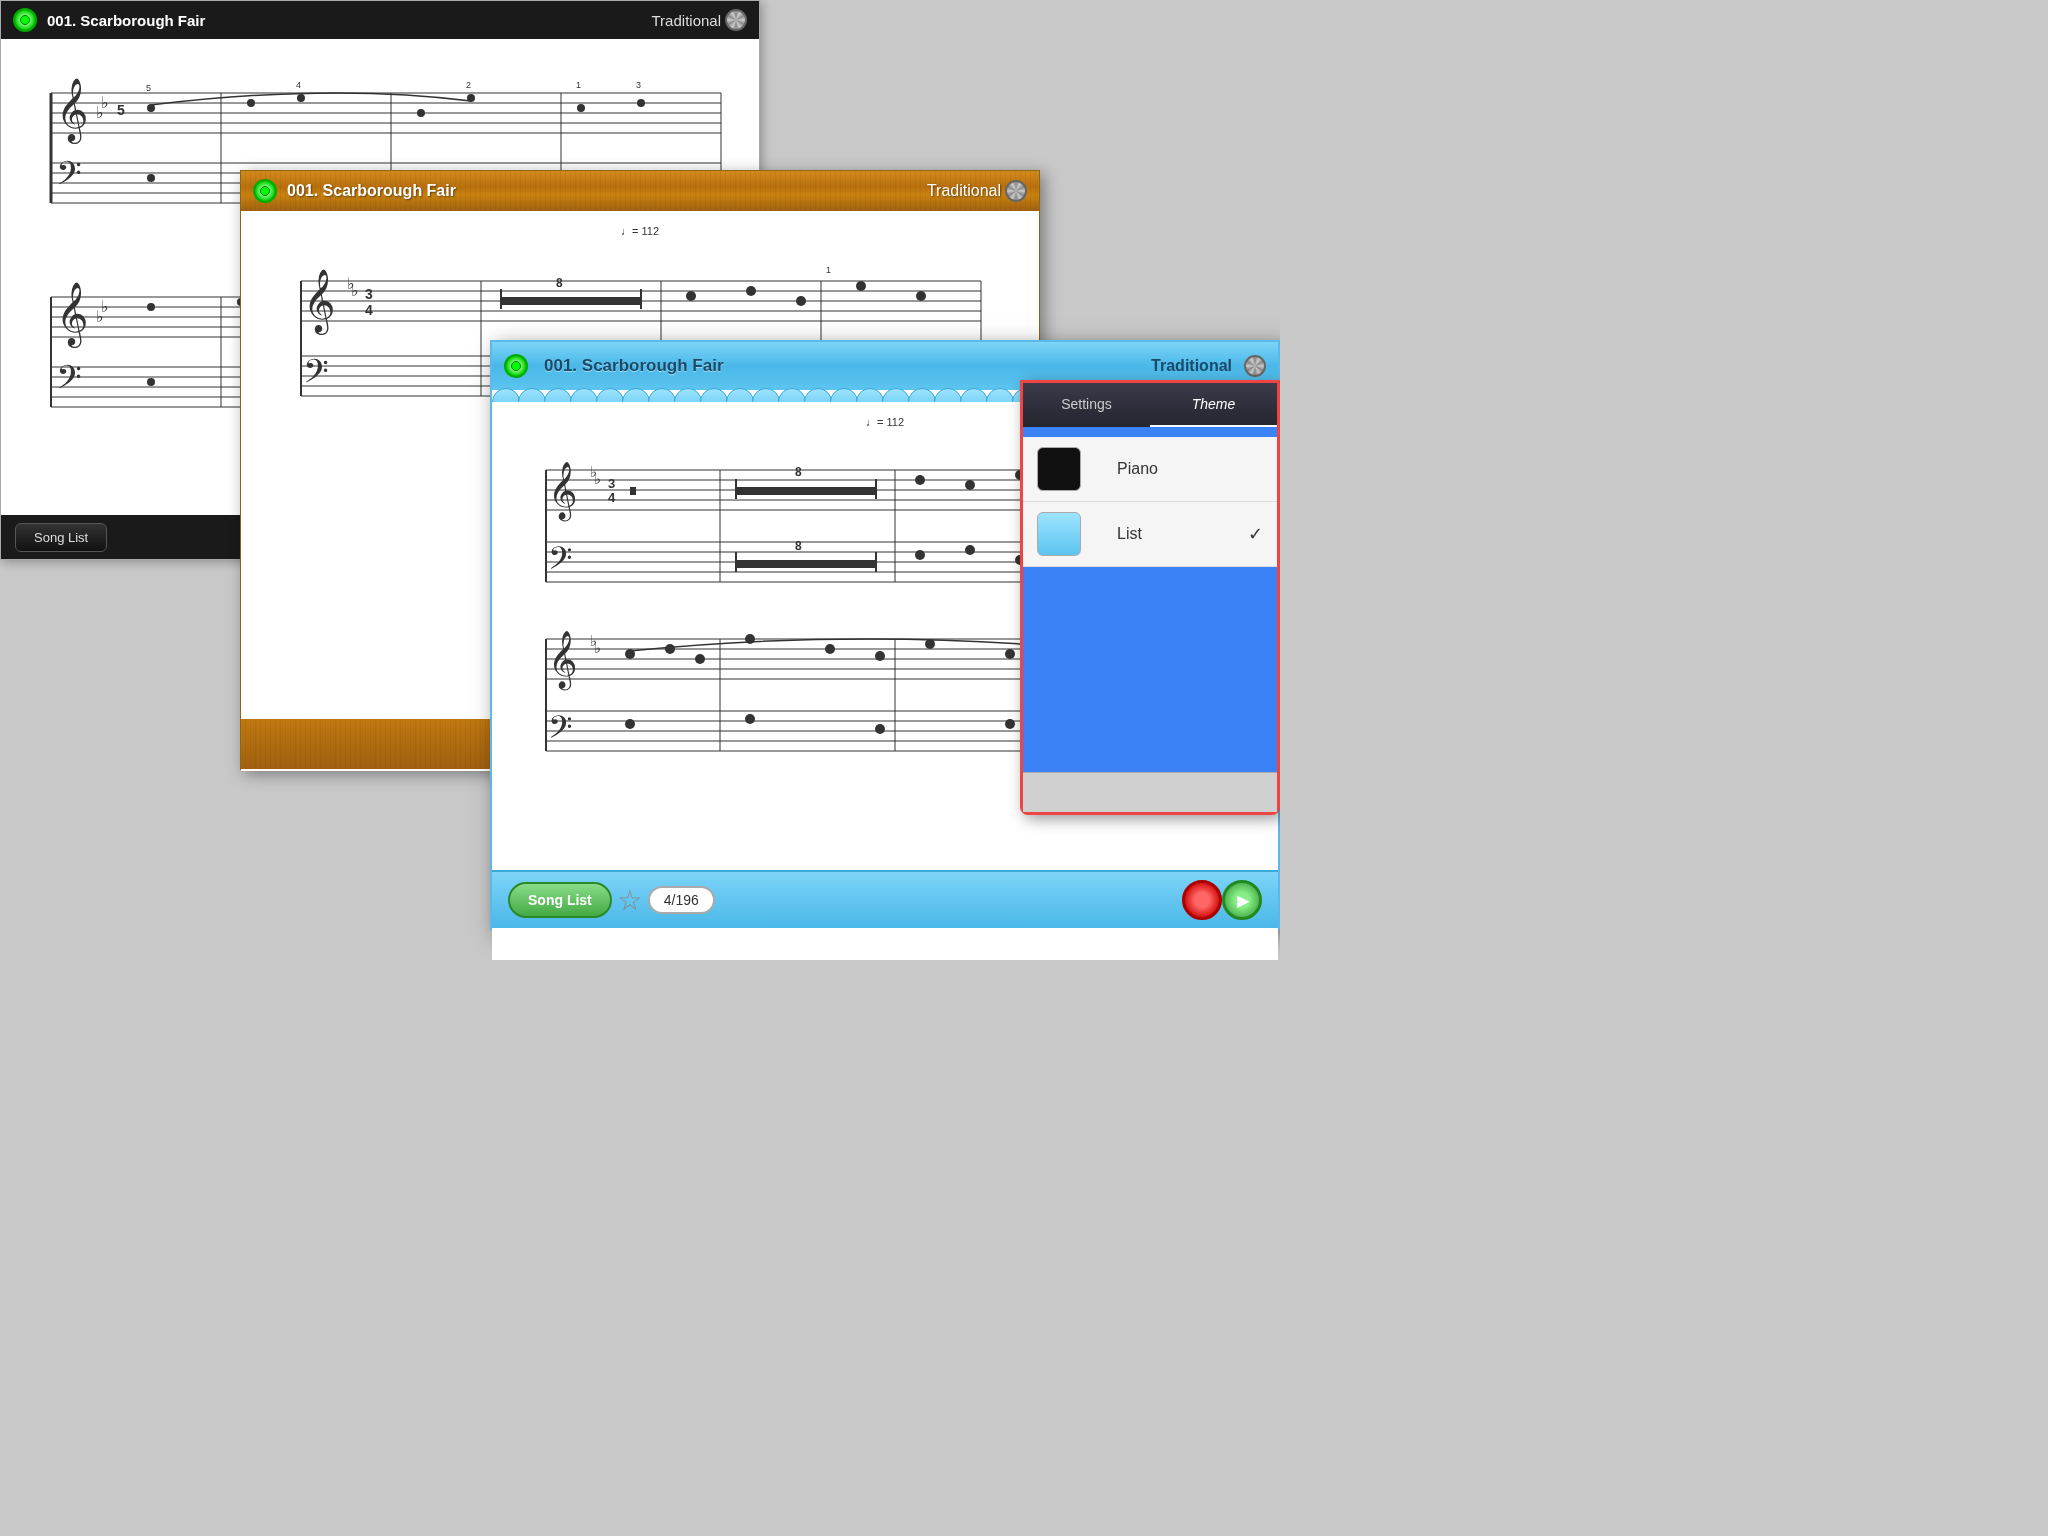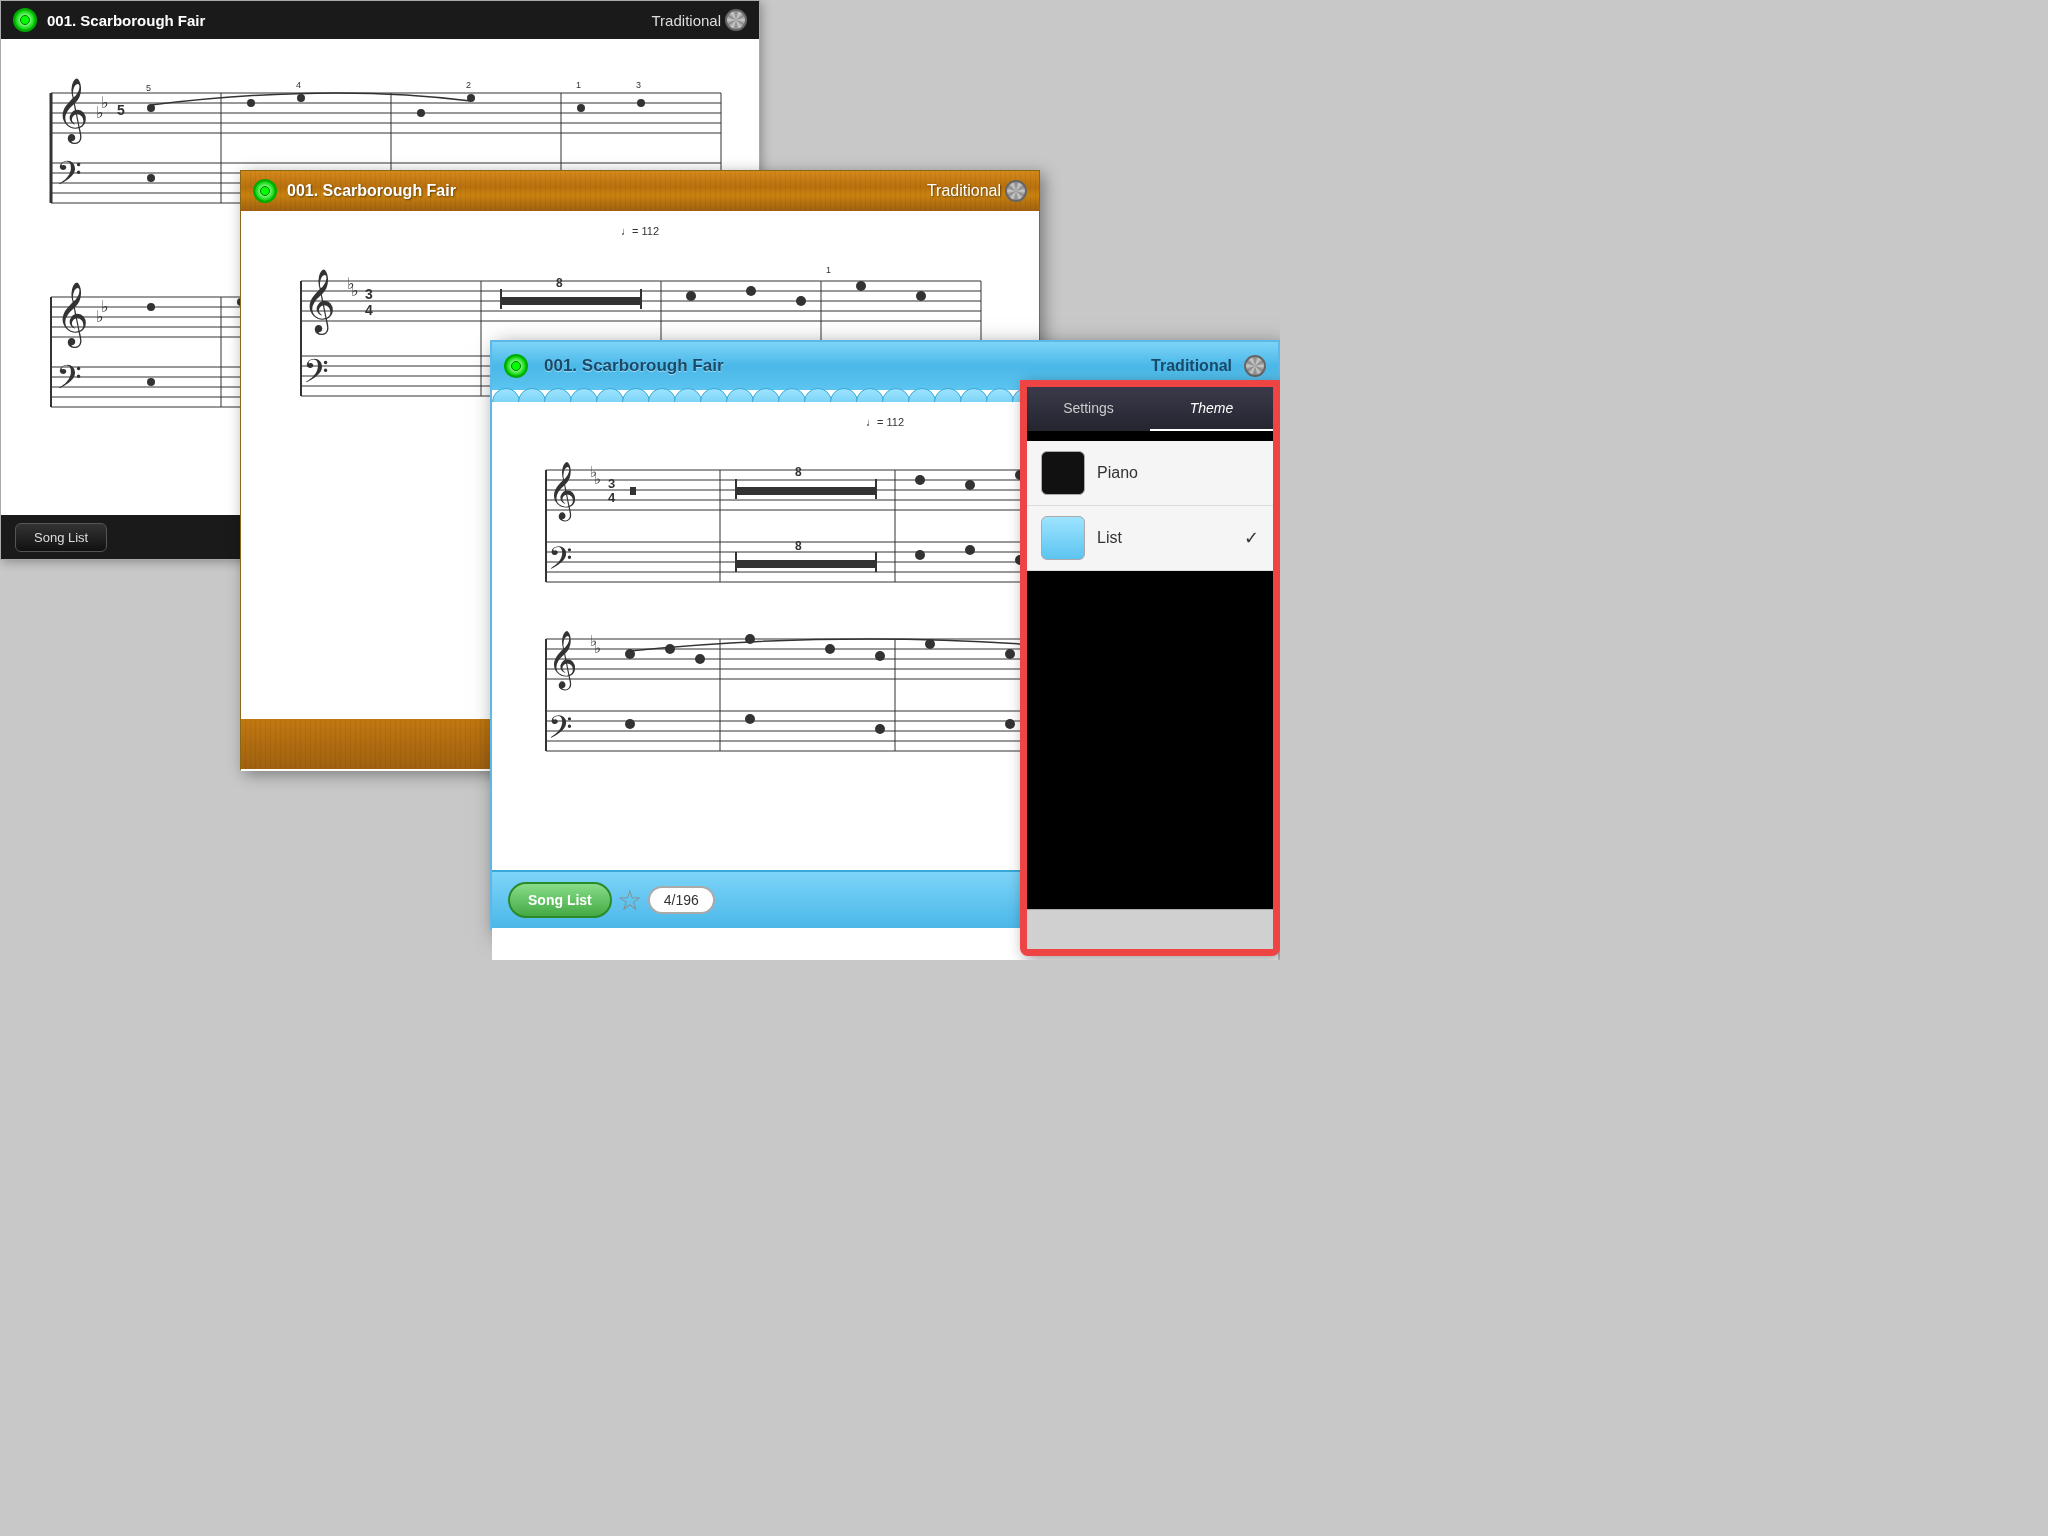--- a/index.html
+++ b/index.html
@@ -200,23 +200,23 @@
       justify-content: center;
       font-size: 18px;
       color: #fff;
     }
 
     
     .settings-panel {
       position: absolute;
       top: 380px; right: 0px;
       width: 260px;
-      height: 576px;
-      background: #000000;
-      border: 7px solid #ef4444;
+      height: 435px;
+      background: #3b82f6;
+      border: 3px solid #ef4444;
       box-shadow: 4px 4px 15px rgba(0,0,0,0.4);
       border-radius: 0 0 8px 8px;
     }
     .settings-tabs {
       display: flex;
       background: linear-gradient(180deg, #3a3a4a 0%, #252530 100%);
       height: 44px;
     }
     .settings-tab {
       flex: 1;
@@ -236,20 +236,21 @@
     .theme-list {
       padding: 10px 0;
     }
     .theme-item {
       display: flex;
       align-items: center;
       padding: 10px 14px;
       cursor: pointer;
       border-bottom: 1px solid #ddd;
       background: #f5f5f5;
+      gap: 24px;
     }
     .theme-swatch {
       width: 44px; height: 44px;
       border-radius: 6px;
       margin-right: 12px;
       border: 1px solid #aaa;
       flex-shrink: 0;
     }
     .swatch-piano {
       background: #111;

